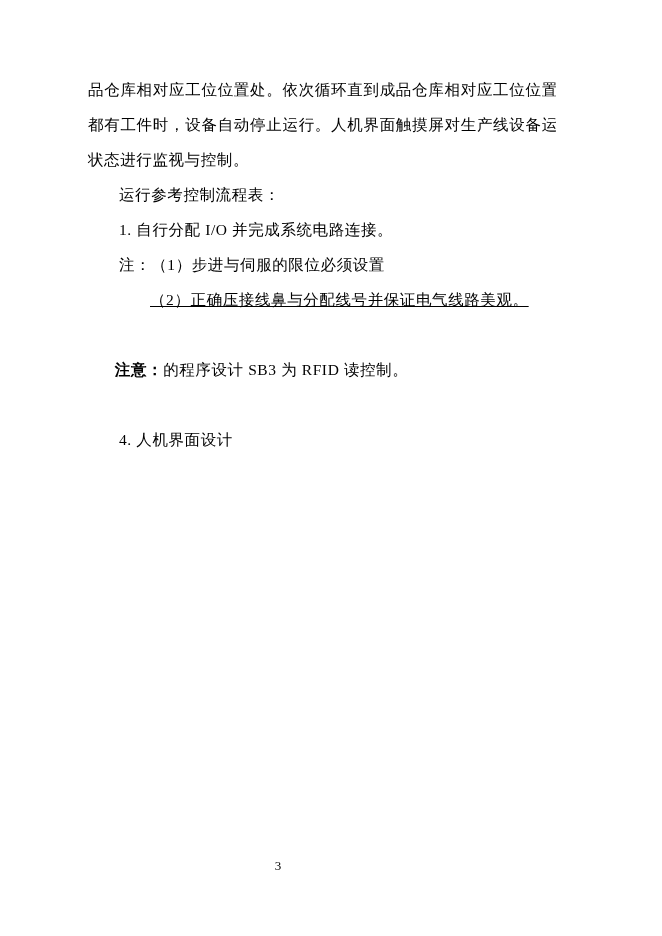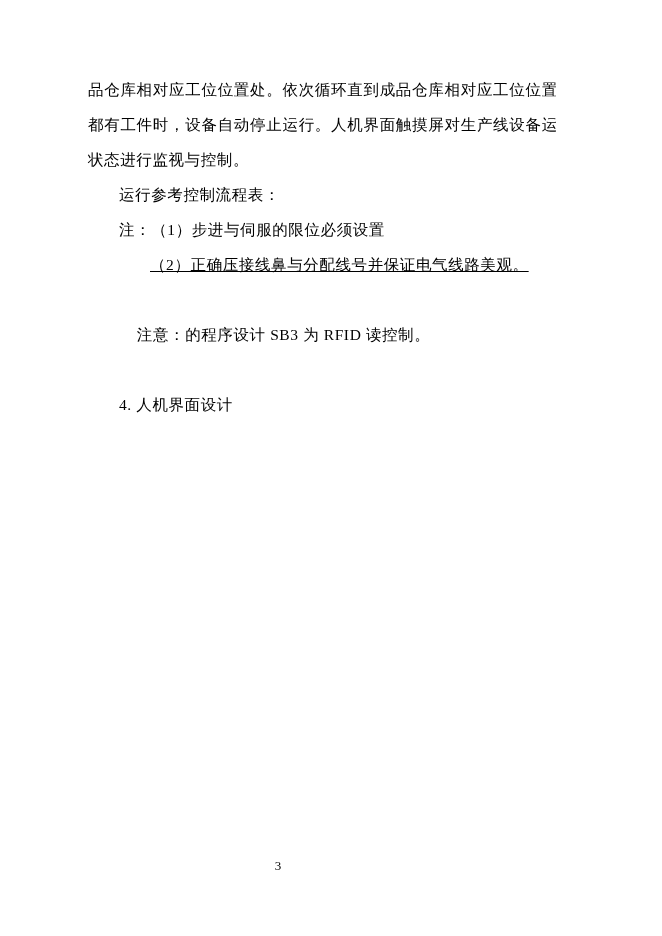--- a/index.html
+++ b/index.html
@@ -35,22 +35,21 @@
     white-space: pre-wrap;
   }
   .indent1 {
     text-indent: 31px;
   }
   .indent2 {
     text-indent: 62px;
     text-decoration: underline;
   }
   .bold {
-    font-weight: normal;
-    margin-left: 22px;
+    font-weight: bold;
   }
   .pagenum {
     position: absolute;
     left: 0;
     right: 0;
     top: 858px;
     text-align: center;
     font-size: 13px;
     font-family: "Liberation Serif", "DejaVu Serif", serif;
   }
@@ -58,20 +57,21 @@
 </head>
 <body>
 
 <div class="page">
   <div class="content">
 
     <p class="para">品仓库相对应工位位置处。依次循环直到成品仓库相对应工位位置处都有工件时，设备自动停止运行。人机界面触摸屏对生产线设备运行状态进行监视与控制。</p>
 
     <p class="para indent1">运行参考控制流程表：</p>
 
+    <p class="para indent1">1. 自行分配 I/O 并完成系统电路连接。</p>
 
     <p class="para indent1">注：（1）步进与伺服的限位必须设置</p>
 
     <p class="para indent2">（2）正确压接线鼻与分配线号并保证电气线路美观。</p>
 
 
 
     <p class="para indent1">
       <span class="bold">注意：</span><span>的程序设计 SB3 为 RFID 读控制。</span>
     </p>

